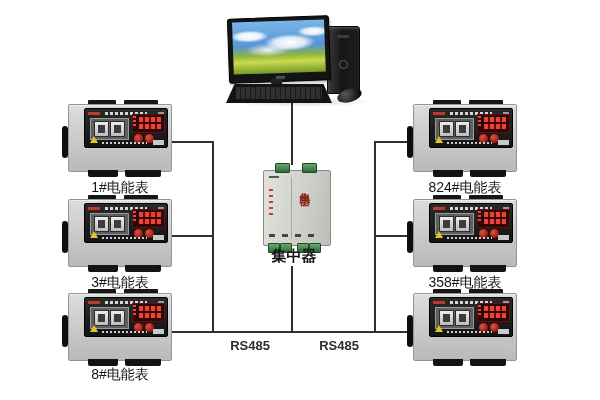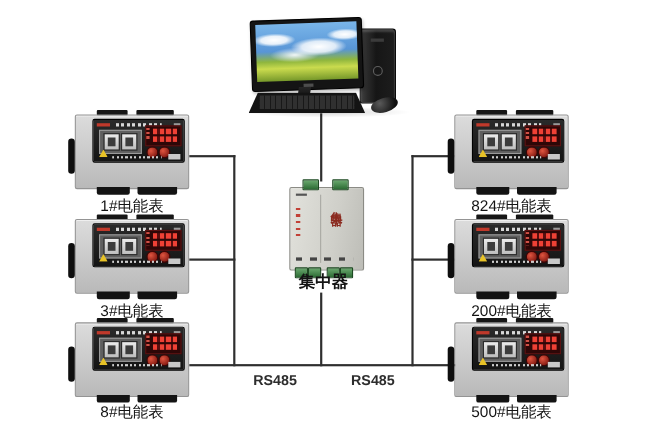--- a/index.html
+++ b/index.html
@@ -280,21 +280,21 @@
         <div class="p-btn b2"></div>
         <div class="p-warn"></div>
         <div class="p-btext"></div>
         <div class="p-tag"></div>
       </div>
     </div>
     <div class="m-handle"></div>
     <div class="m-fs f1"></div>
     <div class="m-fs f2"></div>
   </div>
-  <div class="lbl lbl-meter" style="left:413px;top:274px;width:104px;">200#电能表</div>
+  <div class="lbl lbl-meter" style="left:413px;top:274px;width:104px;">358#电能表</div>
 
   <div class="meter" style="left:413px;top:289px;">
     <div class="m-ts t1"></div>
     <div class="m-ts t2"></div>
     <div class="m-body">
       <div class="m-panel">
         <div class="p-brand"></div>
         <div class="p-title"></div>
         <div class="p-corner"></div>
         <div class="p-graybox">
@@ -310,15 +310,14 @@
         <div class="p-btn b2"></div>
         <div class="p-warn"></div>
         <div class="p-btext"></div>
         <div class="p-tag"></div>
       </div>
     </div>
     <div class="m-handle"></div>
     <div class="m-fs f1"></div>
     <div class="m-fs f2"></div>
   </div>
-  <div class="lbl lbl-meter" style="left:413px;top:366px;width:104px;">500#电能表</div>
 
 </div>
 
 </body></html>

